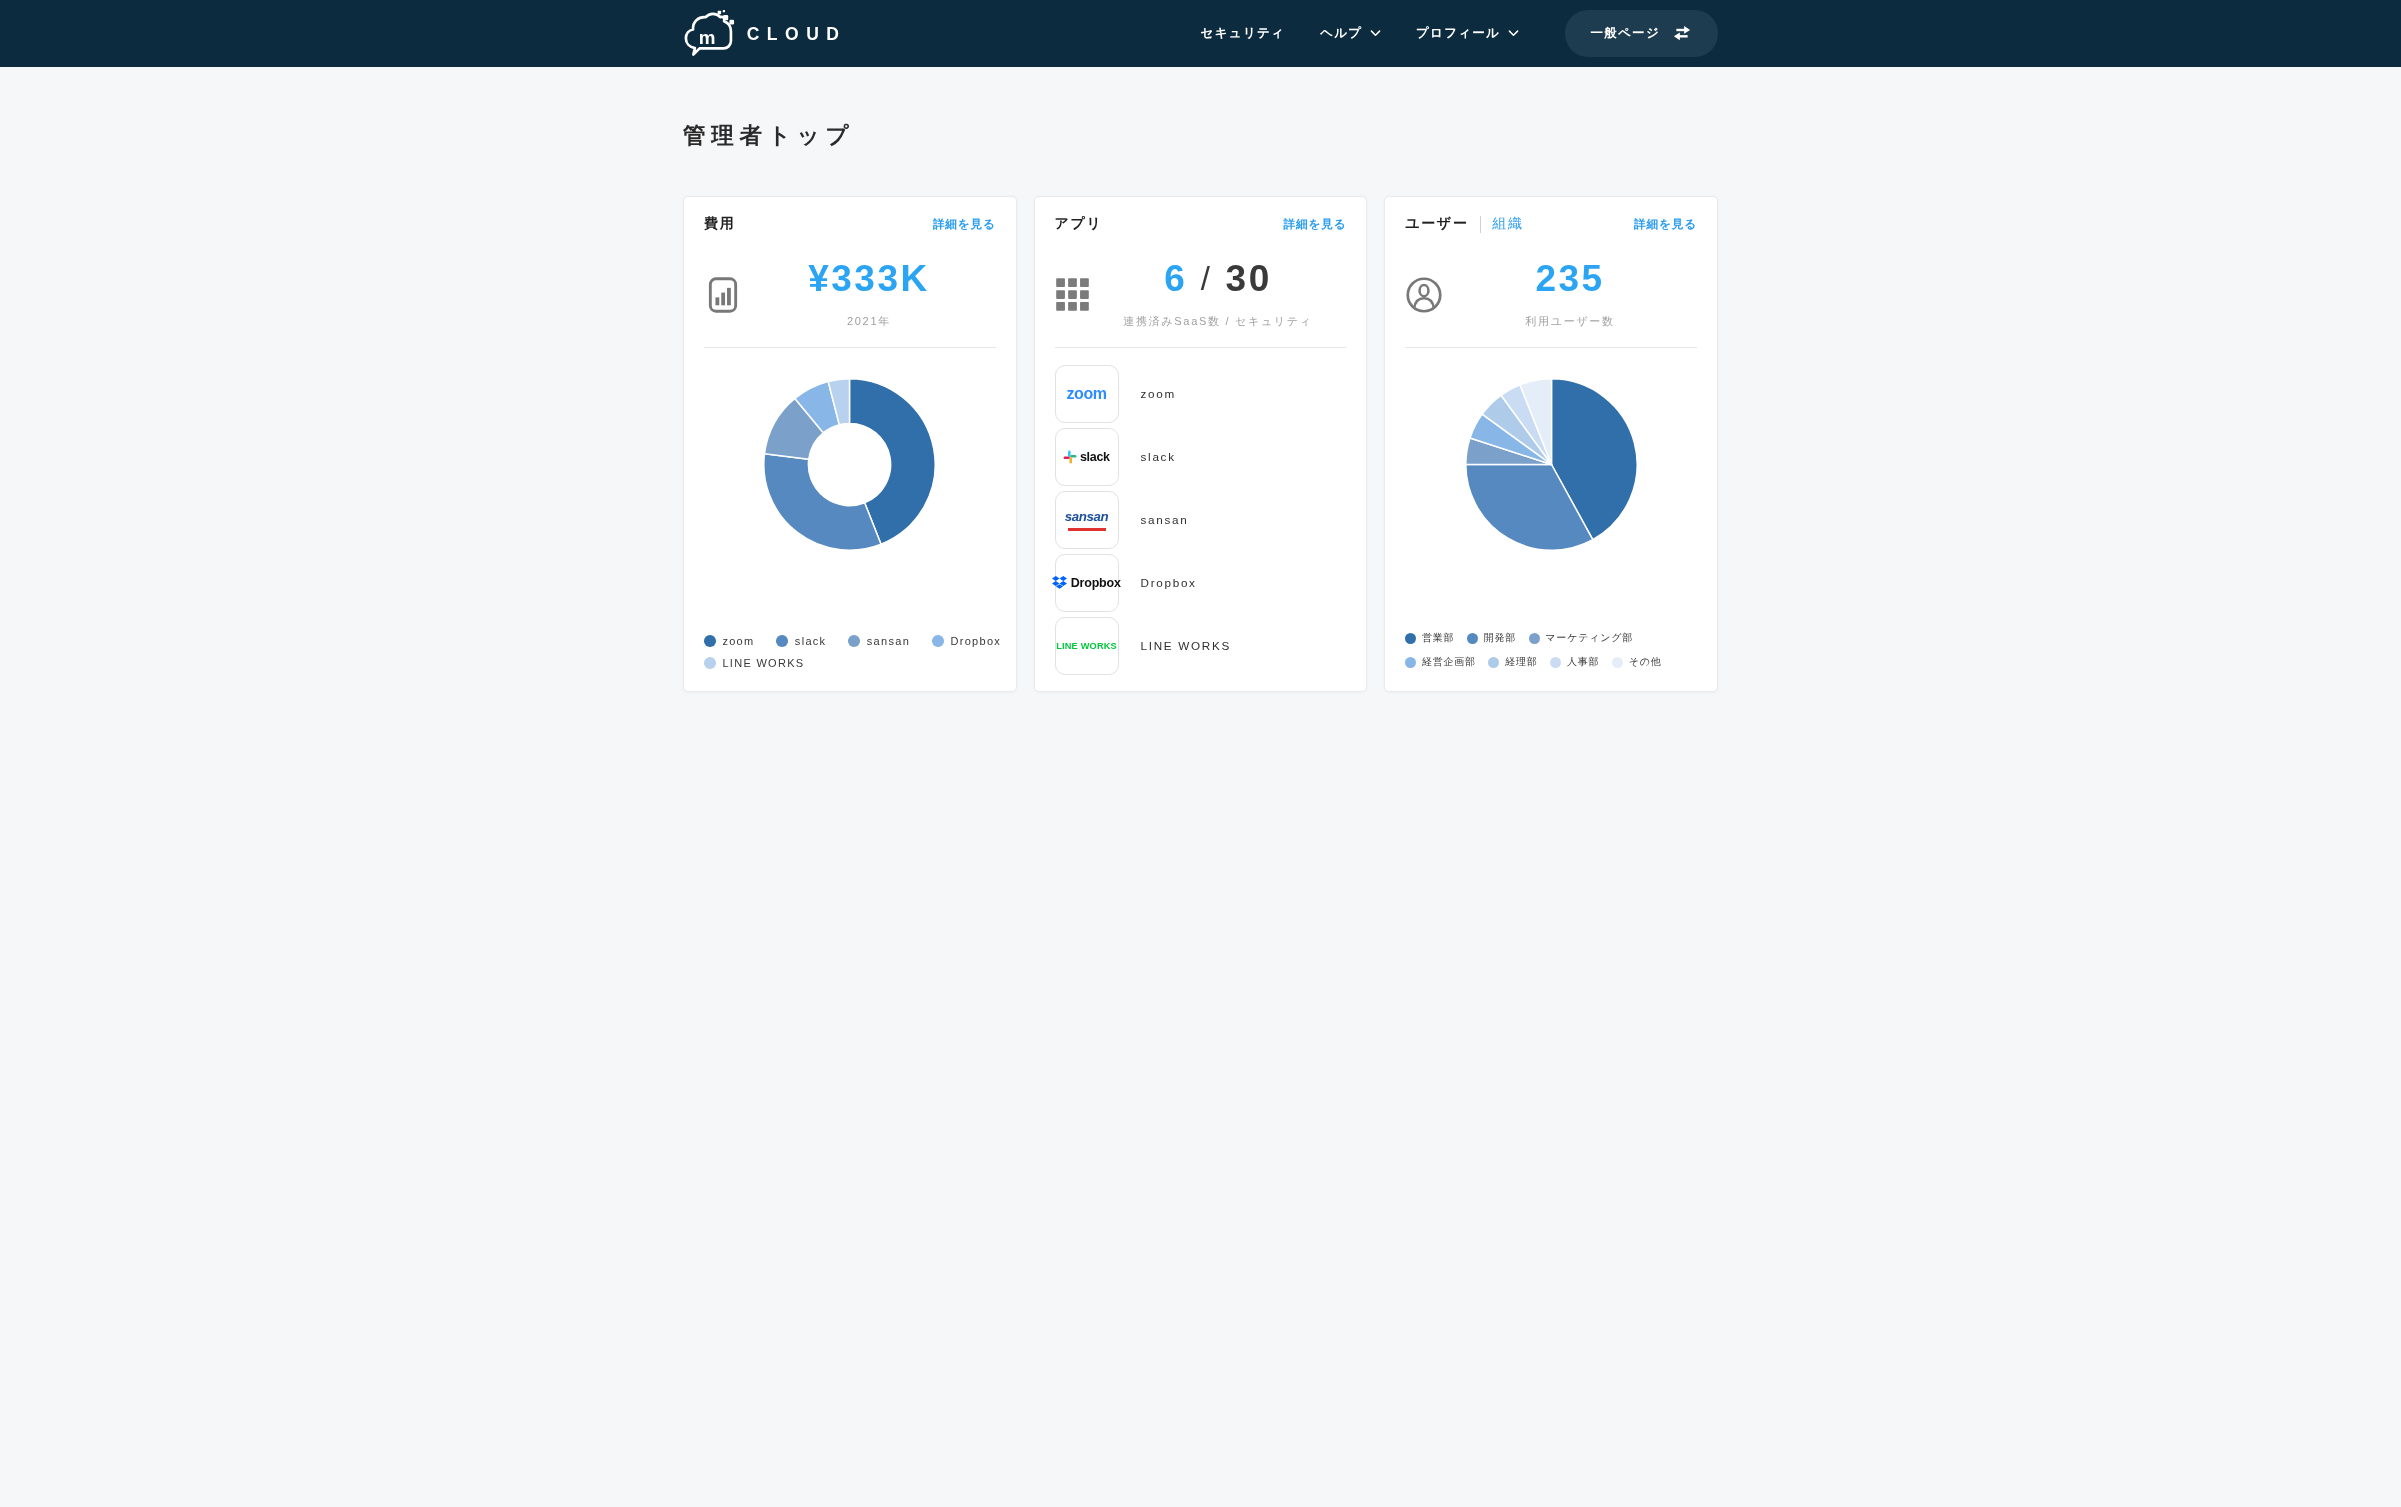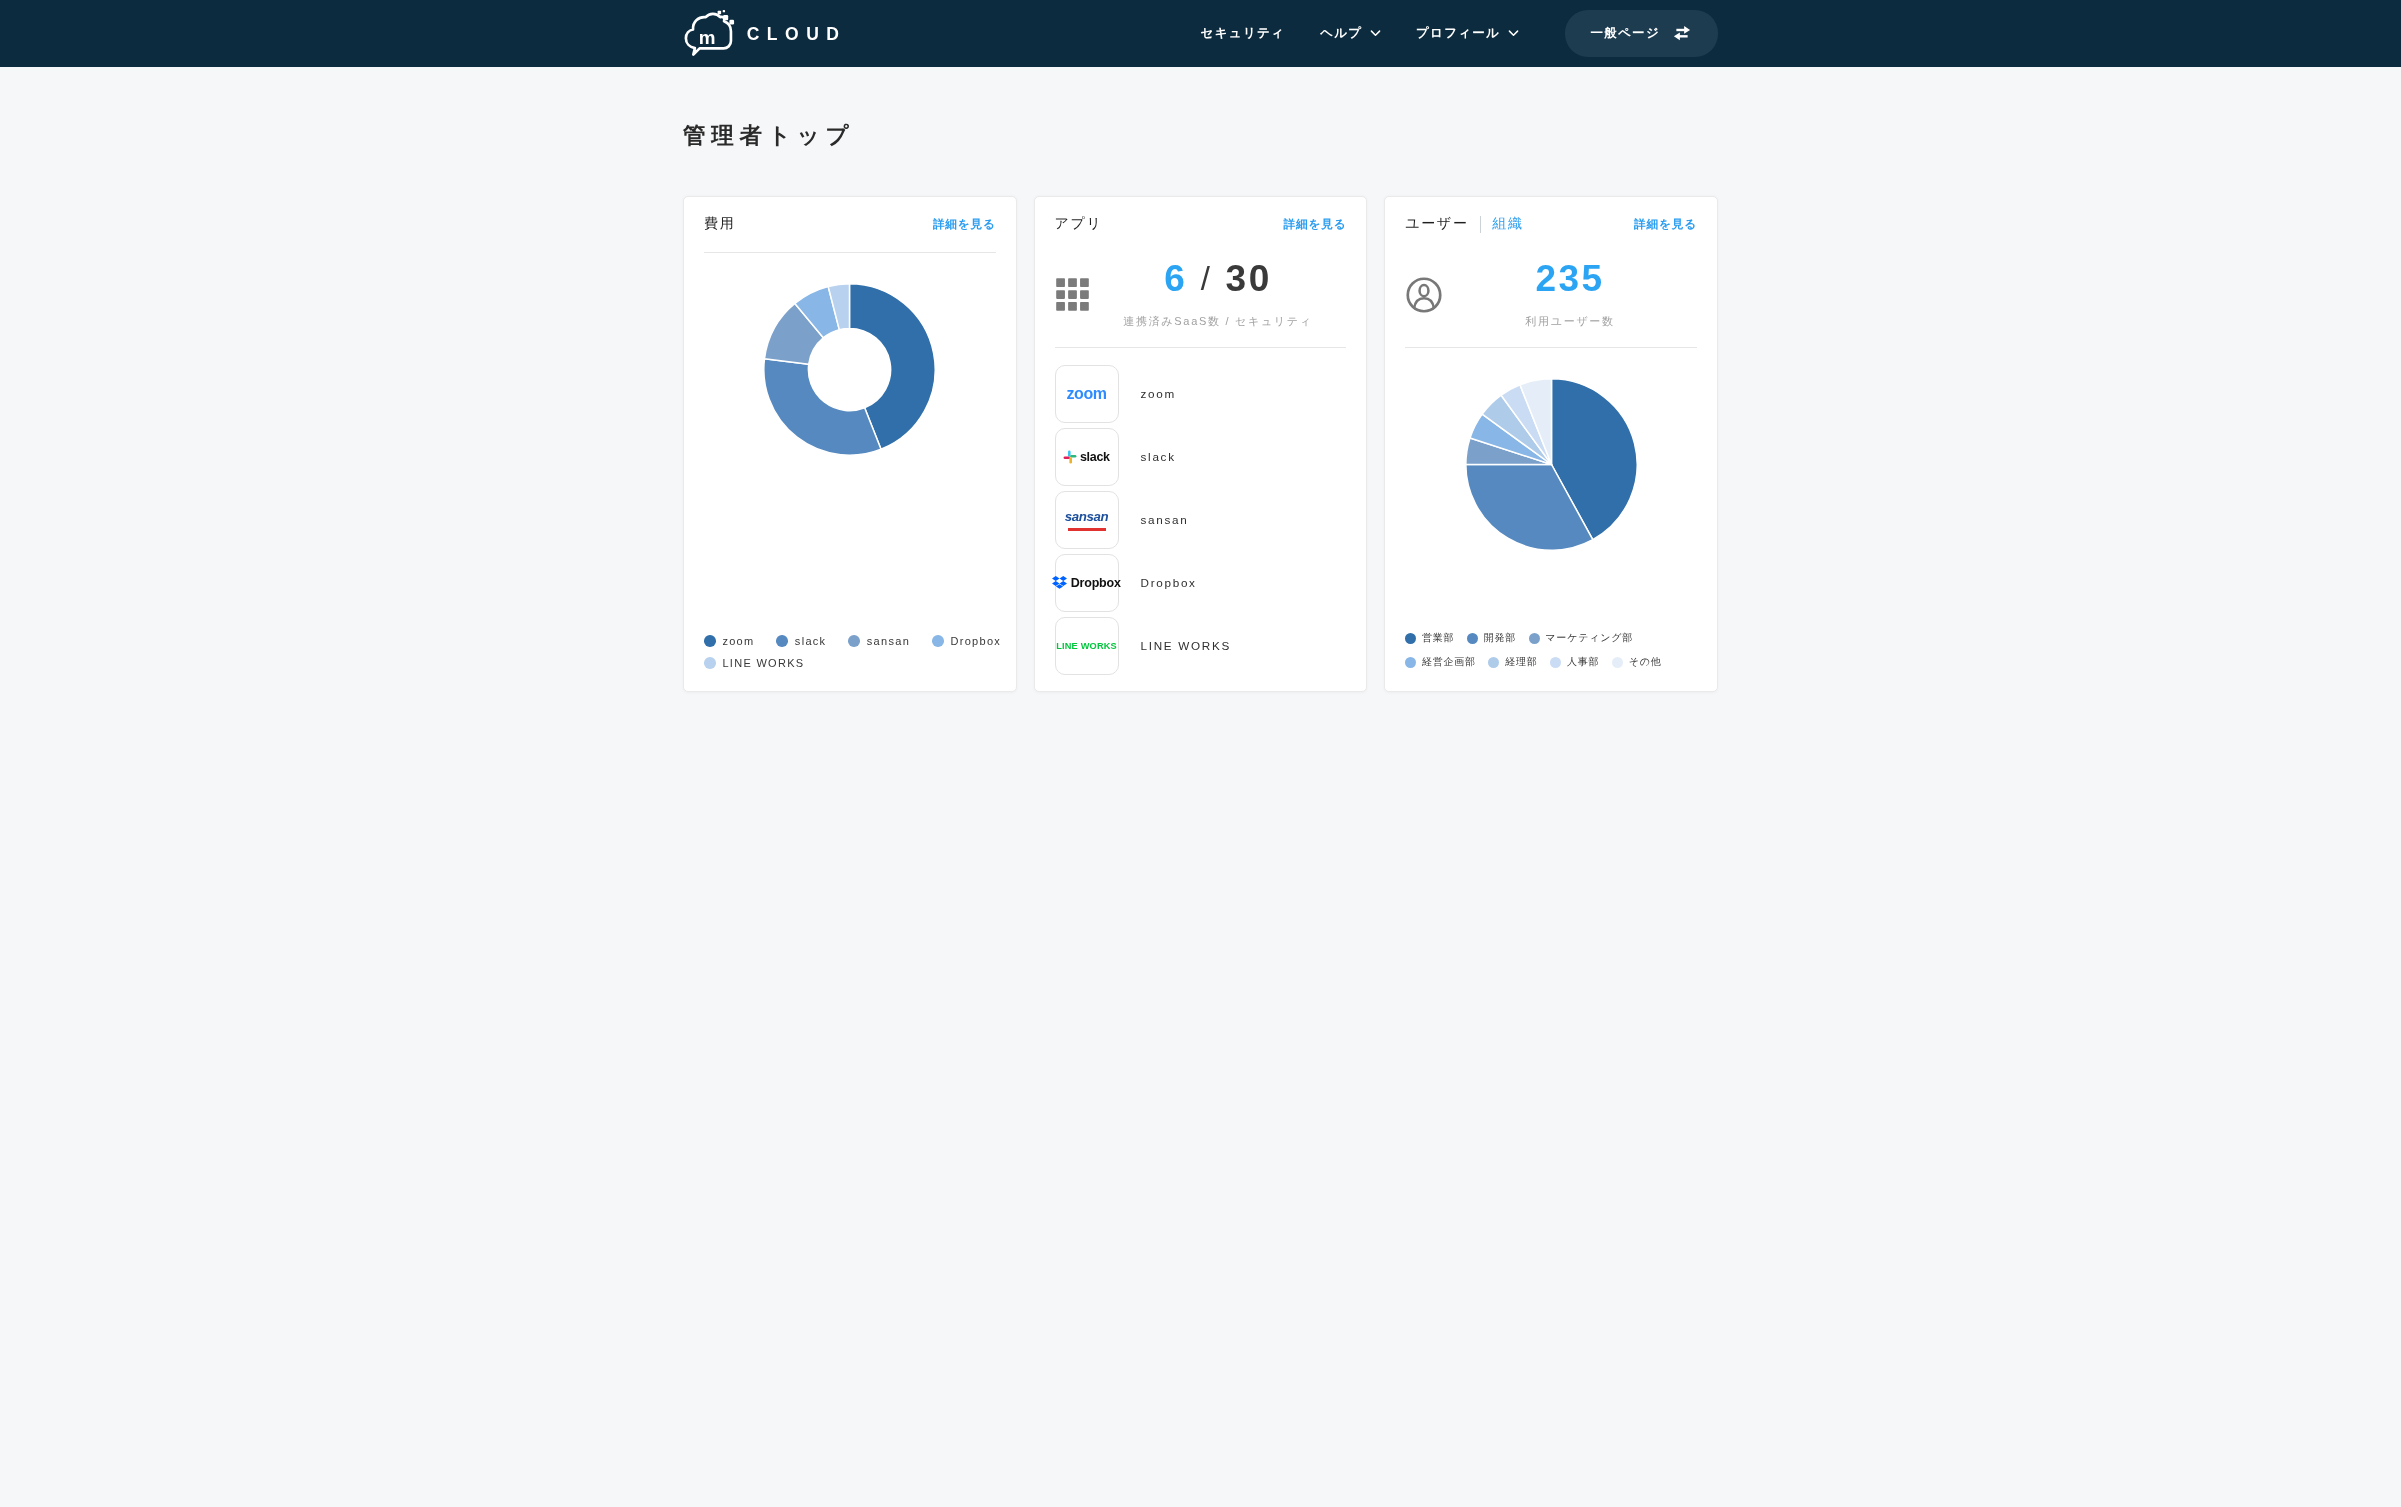--- a/index.html
+++ b/index.html
@@ -17,21 +17,21 @@
   .brand-text{color:#fff;font-size:17.5px;font-weight:700;letter-spacing:7.5px;transform:translateY(0.8px)}
   .nav{margin-left:auto;display:flex;align-items:center;gap:35px}
   .nav-item{display:flex;align-items:center;gap:7.5px;color:#fff;font-size:12.5px;font-weight:700;letter-spacing:1.3px;text-decoration:none;cursor:pointer}
   .switch-btn{margin-left:11.7px;height:47px;padding:0 25px;border:none;border-radius:23px;background:#1e3c50;color:#fff;font-size:12.5px;font-weight:700;letter-spacing:1.3px;display:flex;align-items:center;gap:11px;cursor:pointer;font-family:inherit}
   
   .main{max-width:1201px;margin:16px auto;padding:0 83px 50px;box-sizing:border-box}
   .page-title{margin:53px 0 0;font-size:22.5px;font-weight:700;letter-spacing:5.8px;color:#2a2a2a}
   .cards{display:flex;gap:16.7px;margin-top:45px}
   .card{flex:1;min-width:0;background:#fff;border:0.8px solid #eaeaea;border-radius:5px;box-shadow:0 0.8px 3.3px rgba(20,30,40,.04);padding:18.3px 20px 22px;box-sizing:border-box;height:496px;display:flex;flex-direction:column}
   .card-head{display:flex;align-items:center;justify-content:space-between}
-  .card-title{margin:0;font-size:14px;font-weight:400;letter-spacing:1.7px;color:#1f1f1f}
+  .card-title{margin:0;font-size:14px;font-weight:700;letter-spacing:1.7px;color:#1f1f1f}
   .see-link{color:#2b9df0;font-size:11.7px;font-weight:700;letter-spacing:0.8px;text-decoration:none;cursor:pointer;white-space:nowrap}
   .users-tabs{display:flex;align-items:center;gap:11px}
   .tab-divider{width:1.7px;height:16.7px;background:#ccd2d6}
   .tab-org{color:#2b9df0;font-size:14px;font-weight:400;letter-spacing:1.7px;cursor:pointer}
   .tab-users{cursor:pointer}
   
   .stat{display:flex;align-items:center;margin-top:27px}
   .stat-icon{flex:0 0 auto}
   .stat-main{flex:1;text-align:center}
   .stat-value{font-size:37px;font-weight:700;letter-spacing:2.5px;color:#2ba4f3;line-height:1}
@@ -114,20 +114,32 @@
 <main class="main">
   <h1 class="page-title">管理者トップ</h1>
 
   <section class="cards">
 
     <article class="card">
       <div class="card-head">
         <h2 class="card-title">費用</h2>
         <a class="see-link">詳細を見る</a>
       </div>
+      <div class="stat">
+        <svg class="stat-icon" width="38" height="38" viewBox="0 0 48 48">
+          <rect x="8" y="3.5" width="32" height="41" rx="7" fill="none" stroke="#787878" stroke-width="3.6"></rect>
+          <rect x="14.5" y="27" width="4.8" height="10" fill="#787878"></rect>
+          <rect x="21.8" y="21" width="4.8" height="16" fill="#787878"></rect>
+          <rect x="29.1" y="15" width="4.8" height="22" fill="#787878"></rect>
+        </svg>
+        <div class="stat-main">
+          <div class="stat-value">¥333K</div>
+          <div class="stat-sub">2021年</div>
+        </div>
+      </div>
       <hr class="divider">
       <div class="chart-wrap">
         <svg class="chart" width="173" height="173" viewBox="0 0 208 208">
             <path d="M104 1 A103 103 0 0 1 141.91682892652184 199.7669780464899 L122.20007788473049 149.96814946231515 A49.44 49.44 0 0 0 104 54.56 Z" fill="#316fab" stroke="#ffffff" stroke-width="1.8" stroke-linejoin="round"></path>
             <path d="M141.91682892652184 199.7669780464899 A103 103 0 0 1 1.8121857646087847 91.09067694287666 L54.94984916701222 97.8035249325808 A49.44 49.44 0 0 0 122.20007788473049 149.96814946231515 Z" fill="#5589c0" stroke="#ffffff" stroke-width="1.8" stroke-linejoin="round"></path>
             <path d="M1.8121857646087847 91.09067694287666 A103 103 0 0 1 38.345329055884974 24.637135994093697 L72.48575794682479 65.90582527716498 A49.44 49.44 0 0 0 54.94984916701222 97.8035249325808 Z" fill="#7ba1cb" stroke="#ffffff" stroke-width="1.8" stroke-linejoin="round"></path>
             <path d="M38.345329055884974 24.637135994093697 A103 103 0 0 1 78.38494162202 4.2359344037509885 L91.7047719785696 56.11324851380048 A49.44 49.44 0 0 0 72.48575794682479 65.90582527716498 Z" fill="#88b6e6" stroke="#ffffff" stroke-width="1.8" stroke-linejoin="round"></path>
             <path d="M78.38494162202 4.2359344037509885 A103 103 0 0 1 104.00000000000007 1 L104.00000000000003 54.56 A49.44 49.44 0 0 0 91.7047719785696 56.11324851380048 Z" fill="#b7d1ee" stroke="#ffffff" stroke-width="1.8" stroke-linejoin="round"></path>
           </svg>
       </div>

